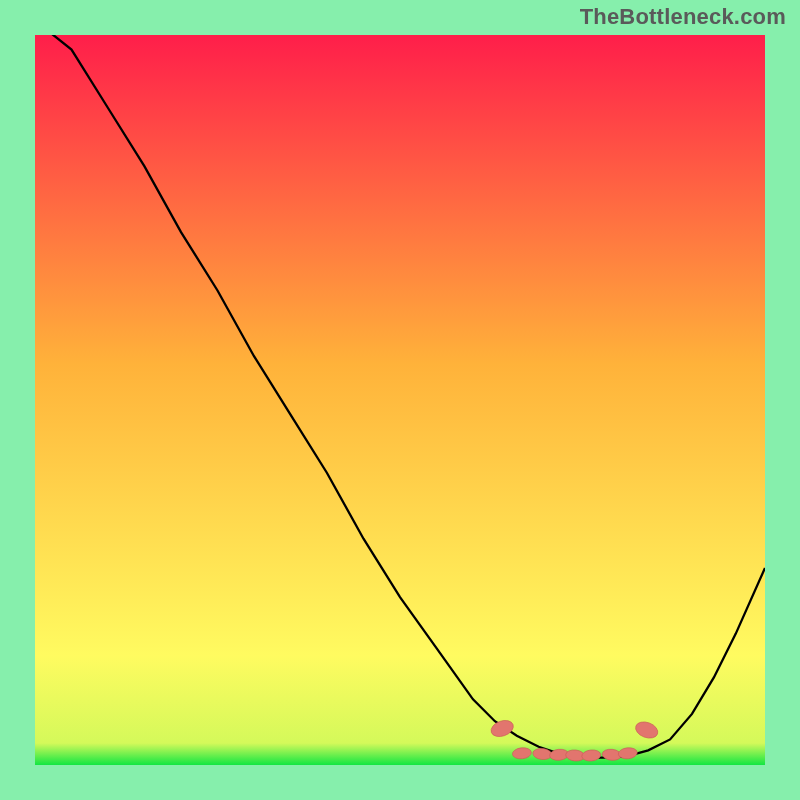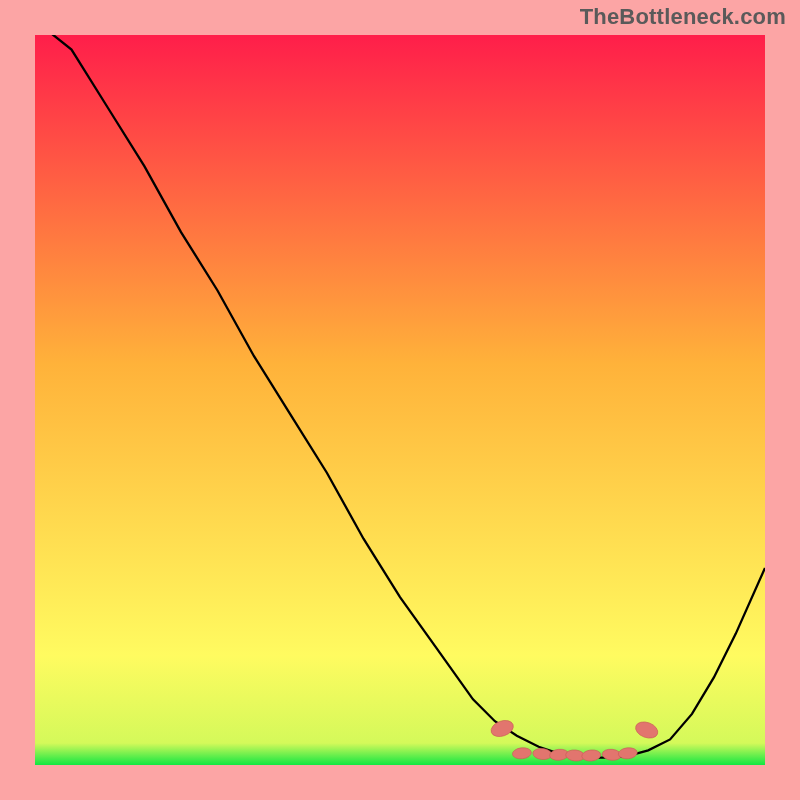--- a/index.html
+++ b/index.html
@@ -1,21 +1,21 @@
 <!DOCTYPE html>
 <html><head>
 <meta charset="utf-8">
 <style>
   * { margin: 0; padding: 0; box-sizing: border-box; }
   html, body { width: 800px; height: 800px; overflow: hidden; background: #000; }
   .frame {
     position: relative;
     width: 800px;
     height: 800px;
-    background: #fca5a5;
+    background: #86efac;
   }
   .watermark {
     position: absolute;
     top: 4px;
     right: 14px;
     font-family: Arial, Helvetica, sans-serif;
     font-size: 22px;
     font-weight: 600;
     color: #5a5a5a;
     letter-spacing: 0.2px;

